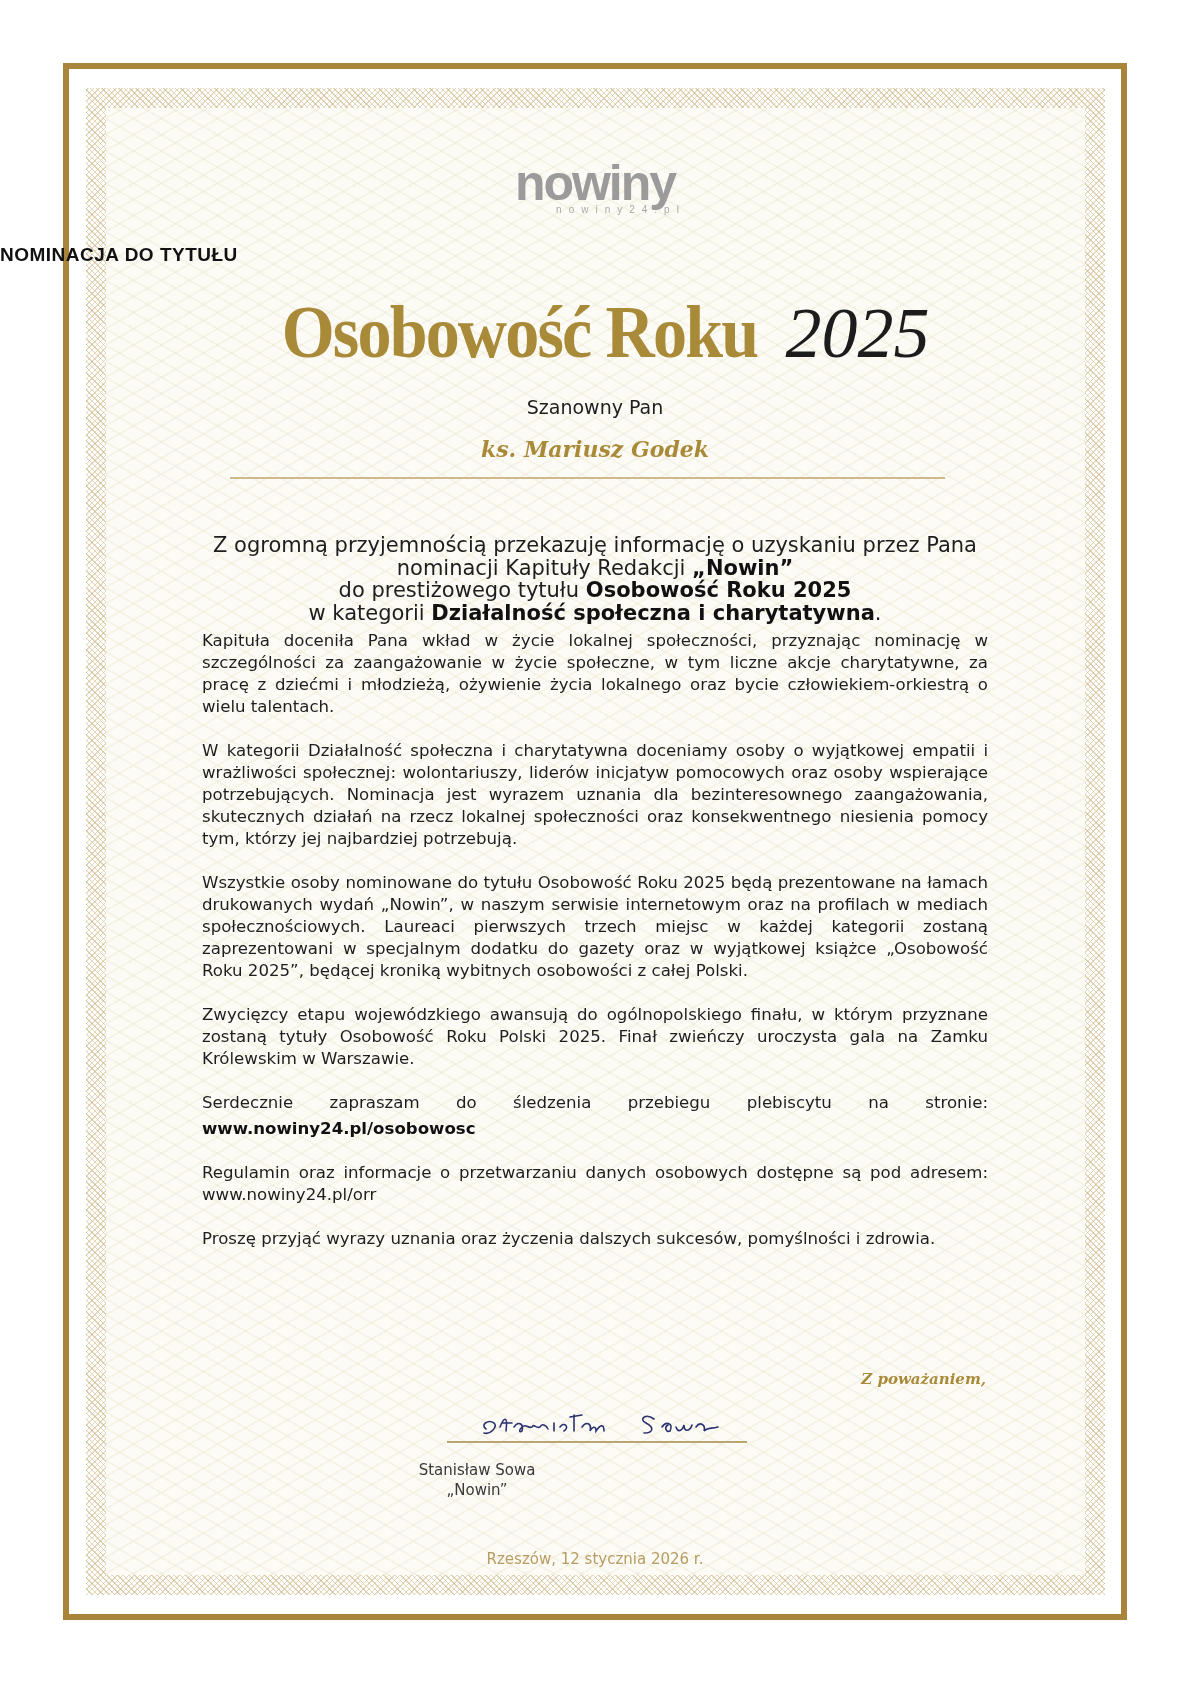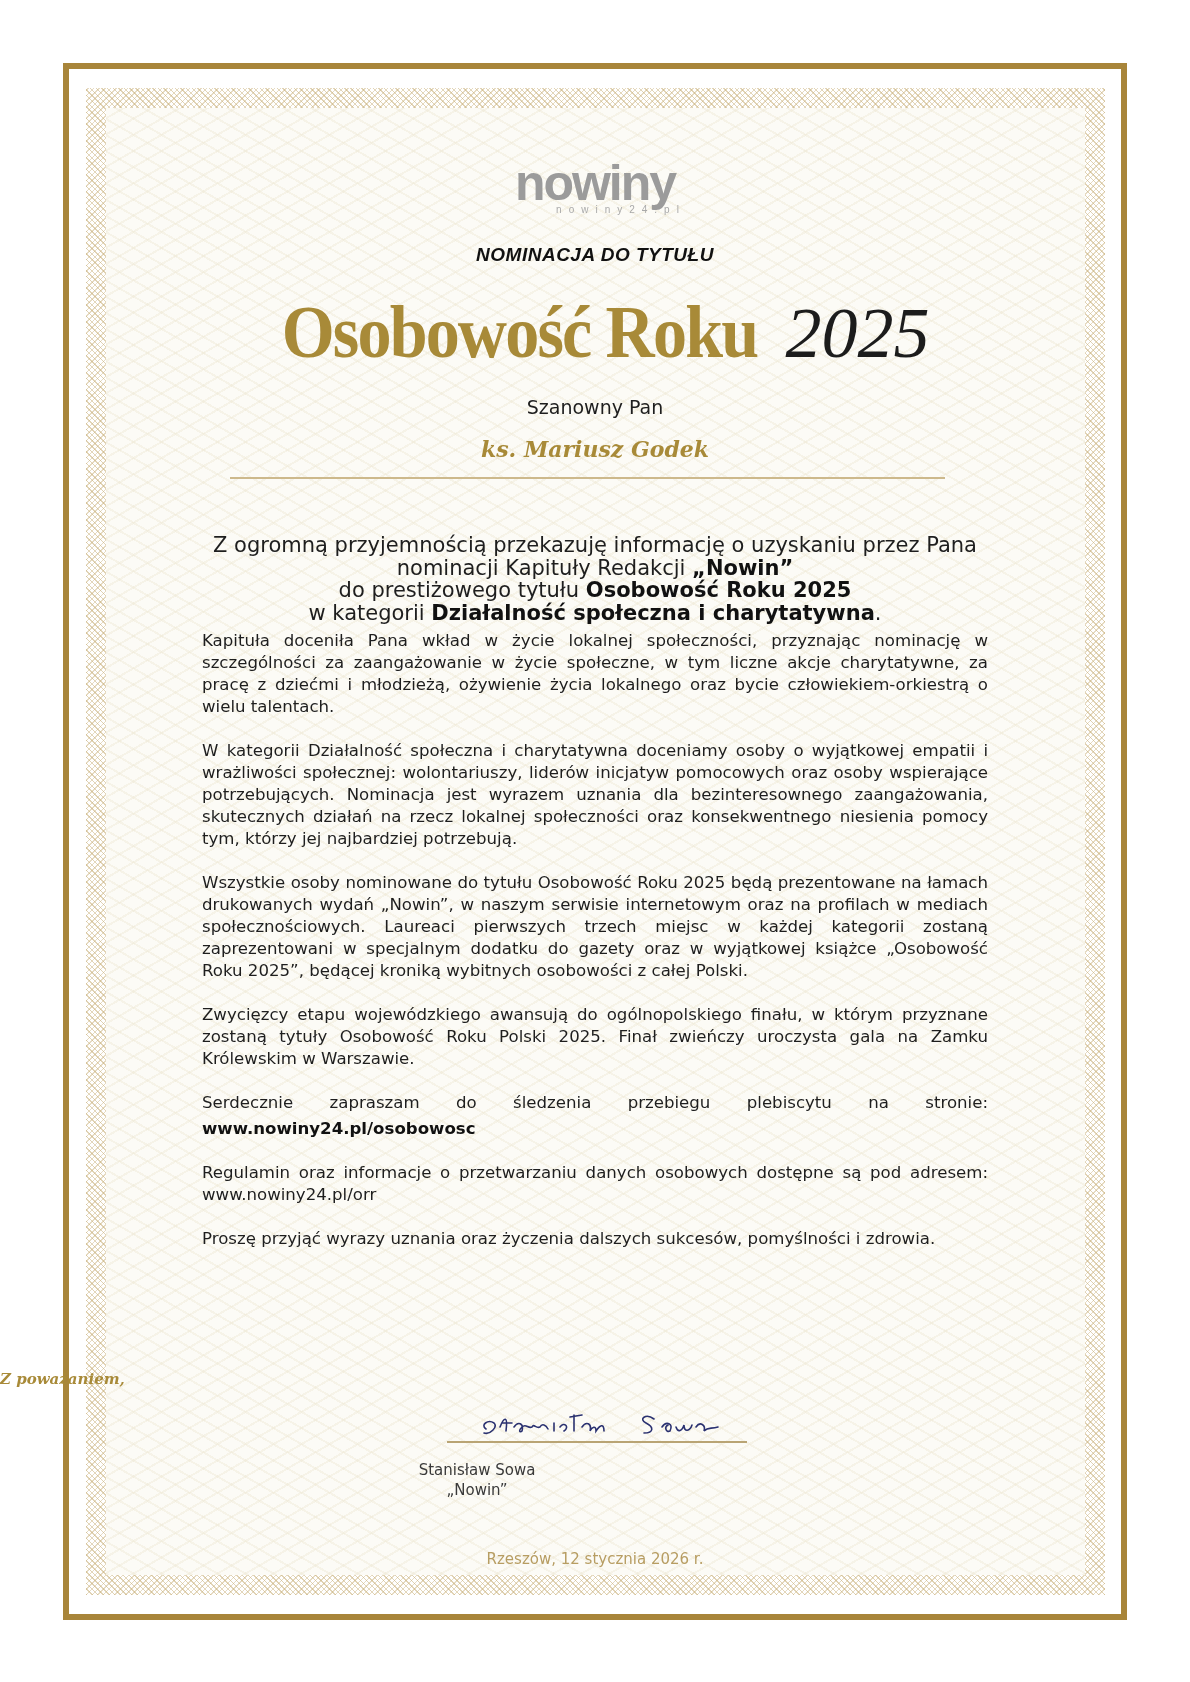--- a/index.html
+++ b/index.html
@@ -16,37 +16,37 @@
   .paper { position:absolute; left:106px; top:108px; width:979px; height:1467px;
            background:
              repeating-linear-gradient(30deg, rgba(235,228,205,0.35) 0 2px, transparent 2px 14px),
              repeating-linear-gradient(-30deg, rgba(235,228,205,0.35) 0 2px, transparent 2px 14px),
              #fcfbf6; }
   .logo { position:absolute; left:0; width:1190px; top:158px; text-align:center; }
   .logo-main { font-family:"Liberation Sans", sans-serif; font-weight:bold; font-size:50px; color:#9b9b9b;
                letter-spacing:-2px; line-height:50px; }
   .logo-sub { font-family:"Liberation Sans", sans-serif; font-size:10px; color:#a9a9a9; letter-spacing:7px;
               margin-top:-4px; padding-left:52px; }
-  .kicker { position:absolute; left:0; width:1190px; top:244px; text-align:center;
-            font-family:"Liberation Sans", sans-serif; font-weight:bold; font-size:19px; letter-spacing:0.5px; color:#111;font-style:italic; }
+  .kicker { position:absolute; left:0; width:1190px; top:244px; 
+            font-family:"Liberation Sans", sans-serif; font-weight:bold; font-size:19px; letter-spacing:0.5px; color:#111; }
   .title { position:absolute; left:0; width:1190px; top:290px; text-align:center; white-space:nowrap; }
   .title-main { font-family:"Liberation Serif", serif; font-weight:bold; font-size:74px; color:#a88a38;
                 letter-spacing:-2px; display:inline-block; transform:scaleX(0.92); }
   .title-year { font-family:"Liberation Serif", serif; font-style:italic; font-size:72px; color:#1c1c1c;
                 margin-left:8px; }
   .greeting { position:absolute; left:0; width:1190px; top:396px; text-align:center; font-size:19px; color:#1e1e1e; }
   .recipient { position:absolute; left:0; width:1190px; top:436px; text-align:center;
                font-family:"DejaVu Serif", serif; font-weight:bold; font-style:italic; font-size:22px; color:#a88a38; }
   .divider { position:absolute; left:230px; width:715px; top:477px; height:2px; background:#cdb98c; }
   .intro { position:absolute; left:200px; width:790px; top:534px; text-align:center; font-size:21px; line-height:22.5px; color:#1e1e1e; }
   .intro b { font-weight:bold; color:#111; }
   .body { position:absolute; left:202px; width:786px; top:630px; font-size:16.6px; line-height:22px; color:#1e1e1e; }
   .body p { margin:0 0 22px 0; text-align:justify; }
   .body b { font-weight:bold; color:#111; }
-  .closing { position:absolute; left:0; width:986px; top:1370px; text-align:left;
+  .closing { position:absolute; left:0; width:986px; top:1370px; text-align:right;
              font-family:"DejaVu Serif", serif; font-style:italic; font-weight:bold; font-size:15px; color:#a88a38; }
   .signature { position:absolute; left:478px; top:1405px; width:260px; height:34px; }
   .sig-line { position:absolute; left:447px; width:300px; top:1441px; height:2px; background:#b9a474; }
   .signer { position:absolute; left:0; width:954px; top:1460px; text-align:center; font-size:15px; line-height:20px; color:#3a3a3a; }
   .date { position:absolute; left:0; width:1190px; top:1550px; text-align:center; font-size:15px; color:#b79d62; }
 </style>
 </head>
 <body>
 
 <div class="frame-outer"></div>

